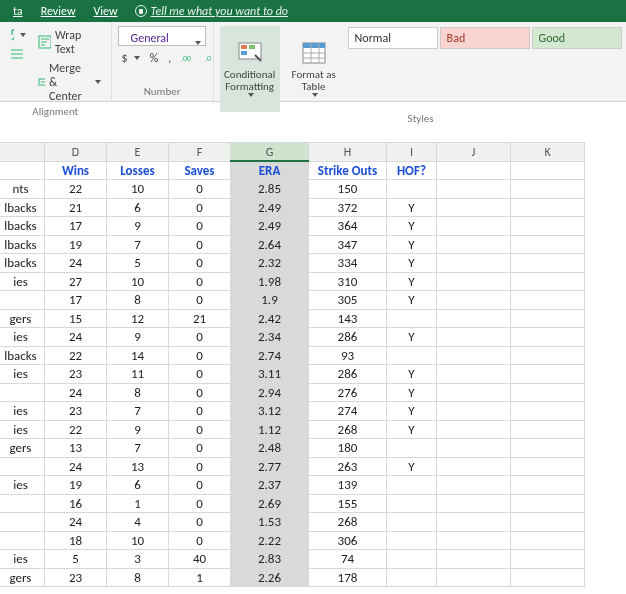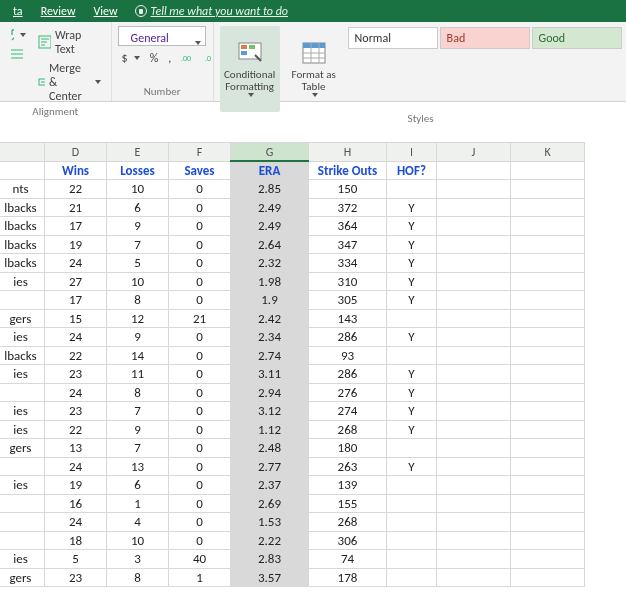--- a/index.html
+++ b/index.html
@@ -429,21 +429,21 @@
           <td>74</td>
           <td></td>
           <td></td>
           <td></td>
         </tr>
         <tr>
           <td class="c-partial">gers</td>
           <td>23</td>
           <td>8</td>
           <td>1</td>
-          <td class="selcol">3.57</td>
+          <td class="selcol">2.26</td>
           <td>178</td>
           <td></td>
           <td></td>
           <td></td>
         </tr>
       </tbody>
 </table>
 </div>
 
 </body></html>

